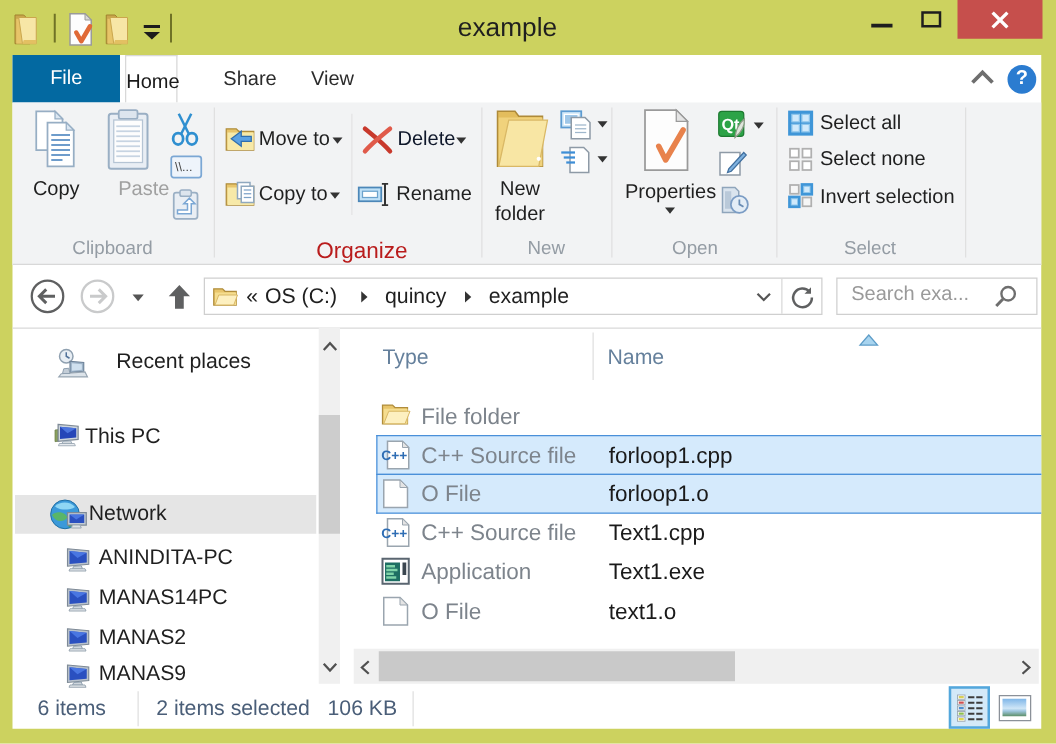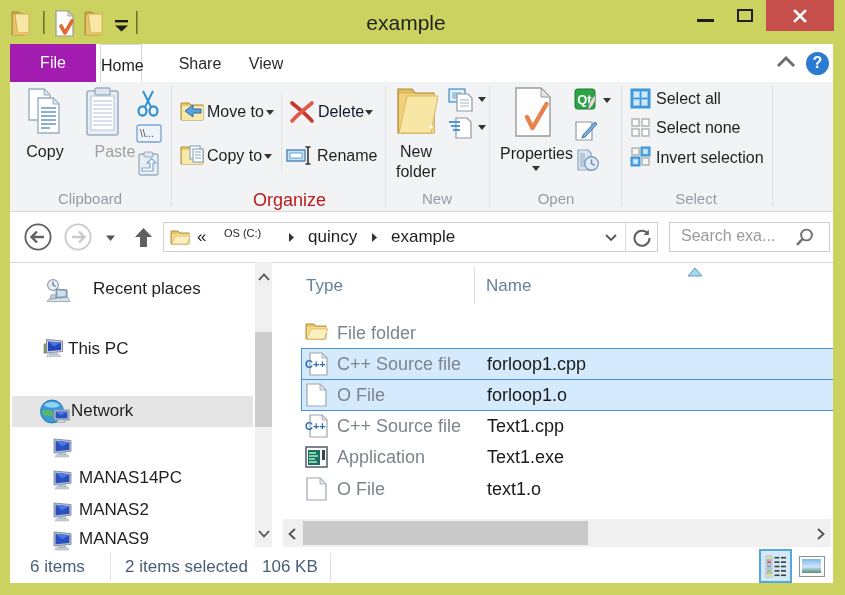--- a/index.html
+++ b/index.html
@@ -47,21 +47,21 @@
   <div class="abs" style="left:697px;top:19px;width:17px;height:3px;background:#1e1e1e;"></div>
   <div class="abs" style="left:737px;top:9px;width:12px;height:9px;border:2.5px solid #1e1e1e;background:transparent;"></div>
   <div class="abs" style="left:766px;top:0;width:68px;height:31px;background:#c64f4c;">
     <svg style="left:27px;top:9px;" width="14" height="14" viewBox="0 0 14 14">
       <path d="M2 2 L12 12 M12 2 L2 12" stroke="#fff" stroke-width="2.6" stroke-linecap="square"></path>
     </svg>
   </div>
 
   <div class="abs" style="left:10px;top:44px;width:823px;height:539px;background:#fff;"></div>
 
-  <div class="abs" style="left:10px;top:44px;width:86px;height:38px;background:#a21caf;">
+  <div class="abs" style="left:10px;top:44px;width:86px;height:38px;background:#0369a1;">
     <div class="t" style="left:0;right:0;top:10px;text-align:center;font-size:16px;color:#fff;">File</div>
   </div>
   <div class="abs" style="left:100px;top:44px;width:42px;height:38px;background:#fff;border-left:1px solid #d8d8d8;border-right:1px solid #d8d8d8;border-top:1px solid #d8d8d8;box-sizing:border-box;">
     <div class="t" style="left:0;right:0;top:12px;text-align:center;font-size:16px;color:#1a1a1a;">Home</div>
   </div>
   <div class="t" style="left:169px;top:55px;width:62px;text-align:center;font-size:16px;color:#2b2b2b;">Share</div>
   <div class="t" style="left:236px;top:55px;width:60px;text-align:center;font-size:16px;color:#2b2b2b;">View</div>
 
   <svg class="abs" style="left:776px;top:56px;" width="20" height="12" viewBox="0 0 20 12">
     <path d="M2 10 L10 2 L18 10" fill="none" stroke="#6e6e6e" stroke-width="3"></path>
@@ -297,21 +297,21 @@
     </svg>
 
     <div class="abs" style="left:163px;top:10px;width:495px;height:30px;border:1px solid #cfcfcf;box-sizing:border-box;background:#fff;"></div>
     <div class="abs" style="left:625px;top:11px;width:1px;height:28px;background:#d9d9d9;"></div>
     <svg style="left:170px;top:16px;" width="20" height="18" viewBox="0 0 20 18">
       <path d="M1 3 L8 3 L10 5 L19 5 L19 16 L1 16 Z" fill="#e8c56b" stroke="#b08d3c" stroke-width="1"></path>
       <path d="M2 6 L19 6 L19 16 L2 16 Z" fill="#f5dd8f"></path>
       <path d="M2 16 L5 8 L20 8 L17 16 Z" fill="#fdf0c0" stroke="#d9b865" stroke-width="0.8"></path>
     </svg>
     <div class="t" style="left:197px;top:15px;font-size:17px;color:#1f1f1f;">«</div>
-    <div class="t" style="left:224px;top:15px;font-size:11px;color:#1f1f1f;">OS (C:)</div>
+    <div class="t" style="left:212px;top:15px;font-size:17px;color:#1f1f1f;">OS (C:)</div>
     <svg style="left:288px;top:20px;" width="7" height="11" viewBox="0 0 7 11">
         <path d="M1 1 L6 5.5 L1 10 Z" fill="#333"></path>
       </svg>
     <div class="t" style="left:308px;top:15px;font-size:17px;color:#1f1f1f;">quincy</div>
     <svg style="left:371px;top:20px;" width="7" height="11" viewBox="0 0 7 11">
         <path d="M1 1 L6 5.5 L1 10 Z" fill="#333"></path>
       </svg>
     <div class="t" style="left:391px;top:15px;font-size:17px;color:#1f1f1f;">example</div>
     <svg style="left:605px;top:22px;" width="12" height="8" viewBox="0 0 12 8">
         <path d="M1 1 L6 6 L11 1" fill="none" stroke="#555" stroke-width="1.8"></path>
@@ -368,20 +368,21 @@
     </svg>
     <div class="t" style="left:71px;top:139px;font-size:17px;color:#1f1f1f;">Network</div>
 
     <svg style="left:51px;top:176px;" width="22" height="19" viewBox="0 0 22 19">
       <path d="M3 1 L20 2.6 L20 13.4 L3 15 Z" fill="#b9c2cc" stroke="#7e8a96" stroke-width="0.9"></path>
       <path d="M4.6 2.8 L18.4 4.2 L18.4 12 L4.6 13.2 Z" fill="#2a50c0"></path>
       <path d="M4.6 2.8 L18.4 4.2 L11 8.4 Z" fill="#4d7ae6" opacity="0.9"></path>
       <path d="M8 15 L14 14.6 L15 17 L7 17 Z" fill="#cfd6dd" stroke="#8fa0b0" stroke-width="0.8"></path>
       <path d="M5 17 L17 17 L17.8 18.8 L4.2 18.8 Z" fill="#e3e8ec" stroke="#9aa7b2" stroke-width="0.8"></path>
     </svg>
+    <div class="t" style="left:79px;top:174px;font-size:17px;color:#1f1f1f;">ANINDITA-PC</div>
     <svg style="left:51px;top:208px;" width="22" height="19" viewBox="0 0 22 19">
       <path d="M3 1 L20 2.6 L20 13.4 L3 15 Z" fill="#b9c2cc" stroke="#7e8a96" stroke-width="0.9"></path>
       <path d="M4.6 2.8 L18.4 4.2 L18.4 12 L4.6 13.2 Z" fill="#2a50c0"></path>
       <path d="M4.6 2.8 L18.4 4.2 L11 8.4 Z" fill="#4d7ae6" opacity="0.9"></path>
       <path d="M8 15 L14 14.6 L15 17 L7 17 Z" fill="#cfd6dd" stroke="#8fa0b0" stroke-width="0.8"></path>
       <path d="M5 17 L17 17 L17.8 18.8 L4.2 18.8 Z" fill="#e3e8ec" stroke="#9aa7b2" stroke-width="0.8"></path>
     </svg>
     <div class="t" style="left:79px;top:206px;font-size:17px;color:#1f1f1f;">MANAS14PC</div>
     <svg style="left:51px;top:240px;" width="22" height="19" viewBox="0 0 22 19">
       <path d="M3 1 L20 2.6 L20 13.4 L3 15 Z" fill="#b9c2cc" stroke="#7e8a96" stroke-width="0.9"></path>

